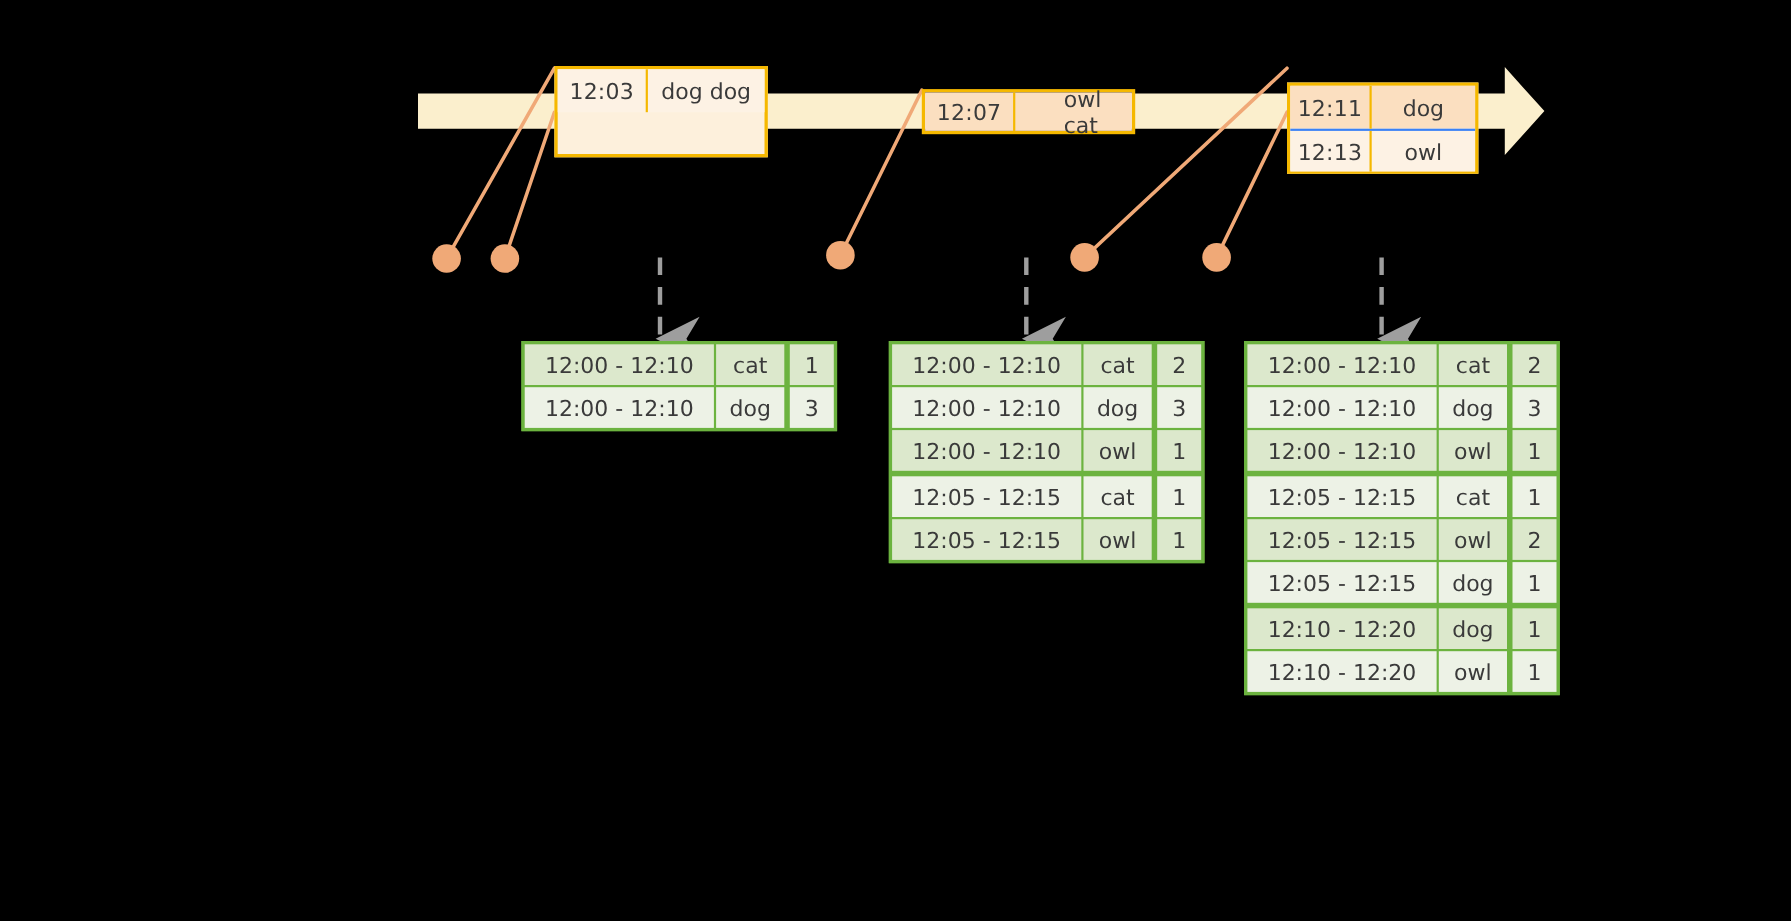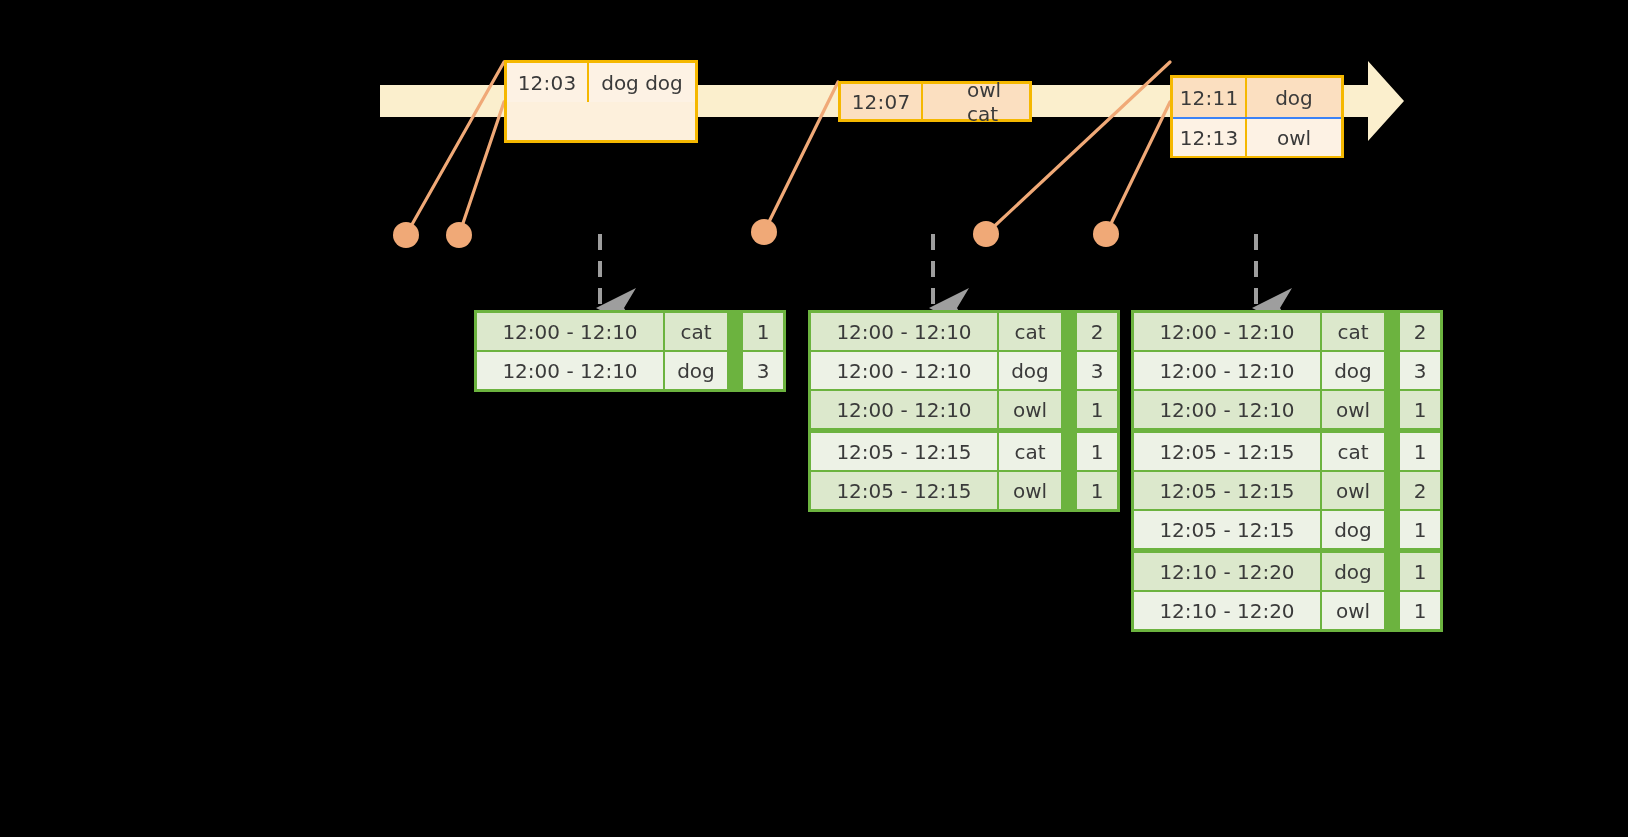--- a/index.html
+++ b/index.html
@@ -84,22 +84,22 @@
     display: flex;
     align-items: center;
     justify-content: center;
     box-sizing: border-box;
     font-size: 20px;
     color: #3a3a3a;
     height: 100%;
   }
   .tbl-row.tint-a .tbl-cell { background: #DCE8CC; }
   .tbl-row.tint-b .tbl-cell { background: #EDF2E6; }
-  .cell-window { width: 186px; margin-right: 2px; }
-  .cell-key    { width: 62px;  margin-right: 16px; }
+  .cell-window { width: 172px; margin-right: 2px; }
+  .cell-key    { width: 62px;  margin-right: 5px; }
   .cell-count  { width: 40px; }
 </style>
 </head>
 <body>
 
 <div id="stage">
 
   <svg id="svg-layer" viewBox="0 0 1628 837">
     <defs>
       <marker id="dash-head" viewBox="0 0 12 12" refX="6" refY="10" markerWidth="12" markerHeight="12" orient="auto-start-reverse">

